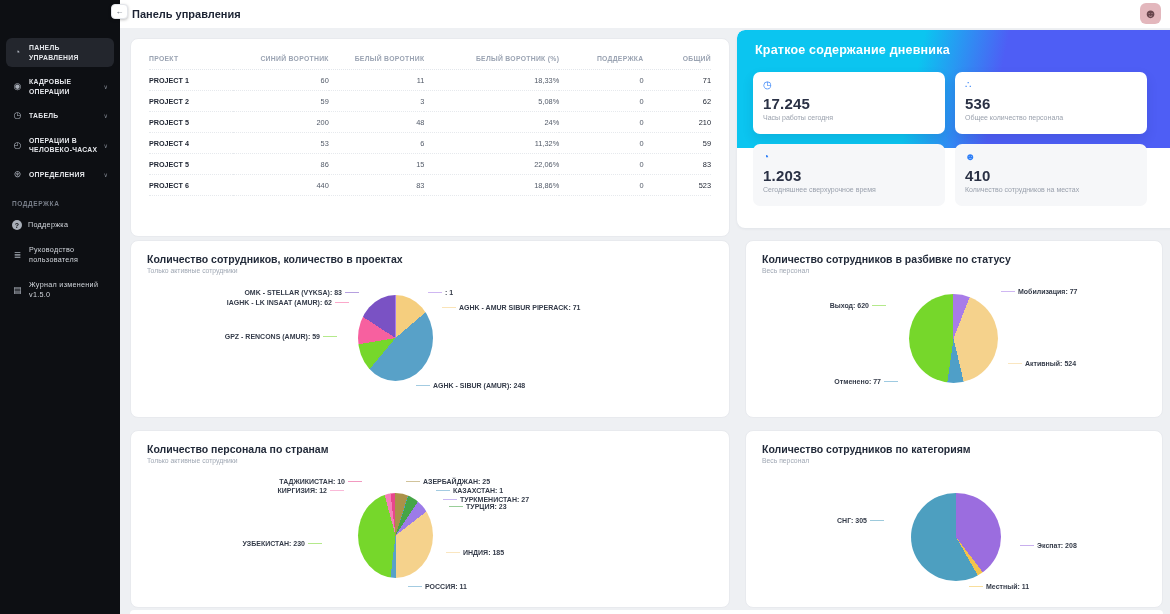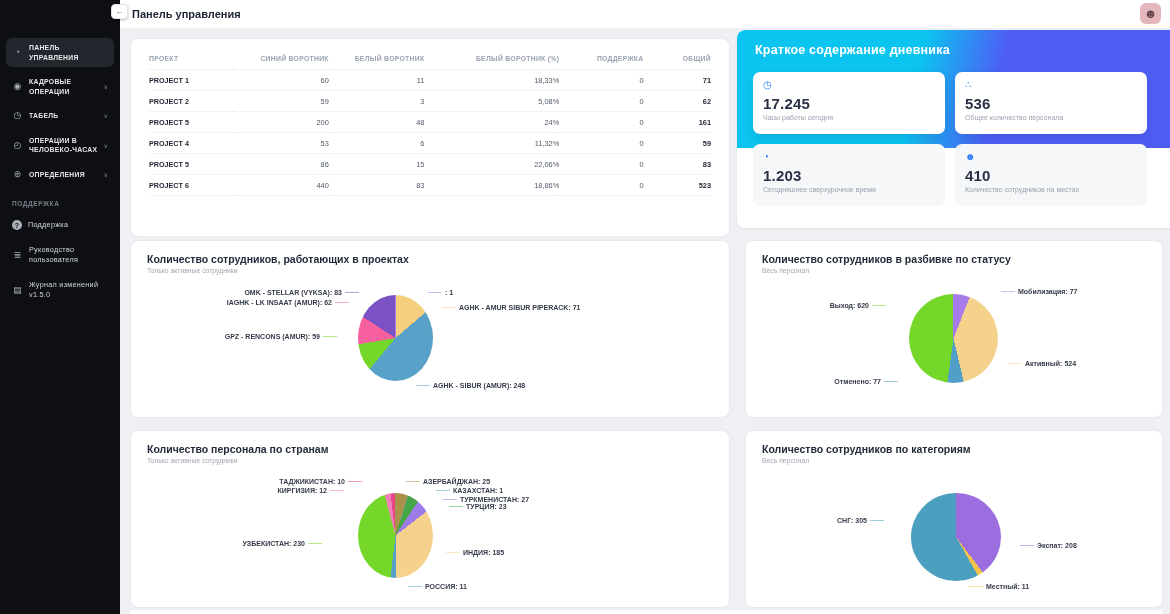--- a/index.html
+++ b/index.html
@@ -34,21 +34,21 @@
   #card-pie-1   { left:745px; top:240px; width:418px; height:178px; }
   #card-pie-2   { left:130px; top:430px; width:600px; height:178px; }
   #card-pie-3   { left:745px; top:430px; width:418px; height:178px; }
   .bottom-strip { position:absolute; left:130px; top:610px; width:1033px; height:4px; background:#fff; border-radius:4px 4px 0 0; }
   
   table.tbl { width:calc(100% - 36px); margin:10px 18px 0; border-collapse:collapse; table-layout:fixed; }
   .tbl th { font-size:6.8px; color:#9aa3b2; font-weight:700; text-transform:uppercase; letter-spacing:.3px; padding:6px 0 7px; border-bottom:1px dotted #e2e6eb; text-align:right; }
   .tbl th:first-child { text-align:left; }
   .tbl td { font-size:7.4px; color:#525a68; padding:5.5px 0; border-bottom:1px dotted #e6e9ed; text-align:right; }
   .tbl td:first-child { text-align:left; font-weight:700; color:#222835; font-size:7.2px; }
-  .tbl td:last-child { font-weight:700; color:#222835; }
+  .tbl td:last-child { font-weight:400; color:#222835; }
   
   .hero { position:absolute; left:0; top:0; right:0; height:118px; background:linear-gradient(102deg,#0bc5f0 0%,#0bc5f0 40%,#4e5ef5 58%,#4e5ef5 100%); border-radius:8px 8px 0 0; }
   .sum-title { position:absolute; left:18px; top:13px; color:#fff; font-size:12.5px; font-weight:700; letter-spacing:.2px; }
   .tiles { position:absolute; left:16px; top:42px; width:394px; display:grid; grid-template-columns:1fr 1fr; gap:10px; }
   .tile { height:62px; border-radius:7px; padding:8px 10px; }
   .tile.r1 { background:#fff; box-shadow:0 5px 12px rgba(20,40,90,.12); }
   .tile.r2 { background:#f6f7f9; }
   .ticon { font-size:10px; color:#2d7ef7; display:block; line-height:1; }
   .tval { font-size:15px; font-weight:700; color:#2a3145; margin-top:5px; letter-spacing:.2px; }
   .tcap { font-size:7px; color:#9aa1ad; margin-top:2px; }
@@ -153,21 +153,21 @@
           <td>5,08%</td>
           <td>0</td>
           <td>62</td>
       </tr>
       <tr>
         <td>PROJECT 5</td>
           <td>200</td>
           <td>48</td>
           <td>24%</td>
           <td>0</td>
-          <td>161</td>
+          <td>210</td>
       </tr>
       <tr>
         <td>PROJECT 4</td>
           <td>53</td>
           <td>6</td>
           <td>11,32%</td>
           <td>0</td>
           <td>59</td>
       </tr>
       <tr>
@@ -211,21 +211,21 @@
     </div>
     <div class="tile r2">
       <span class="ticon">☻</span>
       <div class="tval">410</div>
       <div class="tcap">Количество сотрудников на местах</div>
     </div>
   </div>
 </div>
 
 <div class="card" id="card-pie-0">
-  <div class="chart-title">Количество сотрудников, работающих в проектах</div>
+  <div class="chart-title">Количество сотрудников, количество в проектах</div>
   <div class="chart-sub">Только активные сотрудники</div>
   <div class="pie" style="left: 227px; top: 54px; width: 75px; height: 86px; background: conic-gradient(rgb(168, 124, 232) 0deg, rgb(168, 124, 232) 0.69deg, rgb(245, 206, 126) 0.69deg, rgb(245, 206, 126) 49.47deg, rgb(88, 161, 200) 49.47deg, rgb(88, 161, 200) 219.85deg, rgb(118, 215, 43) 219.85deg, rgb(118, 215, 43) 260.38deg, rgb(247, 96, 159) 260.38deg, rgb(247, 96, 159) 302.98deg, rgb(122, 82, 196) 302.98deg, rgb(122, 82, 196) 360deg);"></div>
   <div class="plabel" style="right:370px;top:48px">
       <span>OMK - STELLAR (VYKSA): 83</span>
       <span class="line" style="background: rgb(122, 82, 196);"></span>
     </div>
   <div class="plabel" style="left:297px;top:48px">
       <span class="line" style="background: rgb(168, 124, 232);"></span>
       <span>: 1</span>
     </div>

